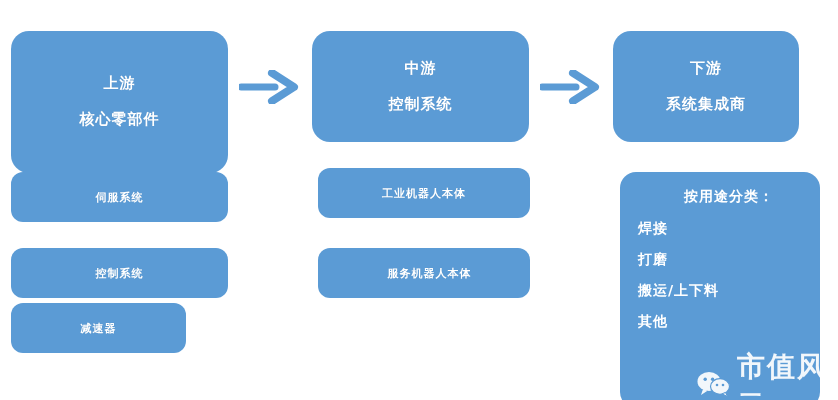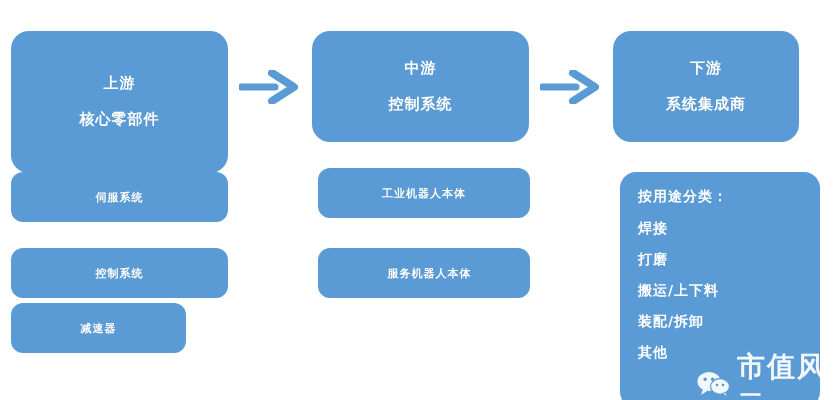--- a/index.html
+++ b/index.html
@@ -83,21 +83,21 @@
     border-radius: 16px;
     box-sizing: border-box;
     padding: 16px 0 0 18px;
     color: #ffffff;
     font-weight: bold;
     font-size: 14px;
     letter-spacing: 1px;
     display: flex;
     flex-direction: column;
   }
-  #panel-usage .panel-heading { margin-bottom: 14px; }
+  #panel-usage .panel-heading { margin-bottom: 14px; text-align: center; }
   #panel-usage .panel-line    { margin-bottom: 13px; }
 
   
   #watermark {
     position: absolute;
     left: 697px;
     top: 348px;
     display: flex;
     align-items: center;
     gap: 6px;
@@ -159,21 +159,20 @@
   </div>
   <div class="node item" id="item-service">
     <span>服务机器人本体</span>
   </div>
 
   <div id="panel-usage">
     <div class="panel-heading">按用途分类：</div>
     <div class="panel-line">焊接</div>
     <div class="panel-line">打磨</div>
     <div class="panel-line">搬运/上下料</div>
-    <div class="panel-line">装配/拆卸</div>
     <div class="panel-line">其他</div>
   </div>
 
   <div id="watermark">
     <span>
       <svg width="34" height="26" viewBox="0 0 34 26">
         <ellipse cx="12" cy="10.5" rx="11.5" ry="9.5" fill="#ffffff"></ellipse>
         <path d="M6 18 L4 24 L10.5 19.8 Z" fill="#ffffff"></path>
         <circle cx="8.2" cy="8.2" r="1.7" fill="#5b9bd5"></circle>
         <circle cx="15.6" cy="8.2" r="1.7" fill="#5b9bd5"></circle>

